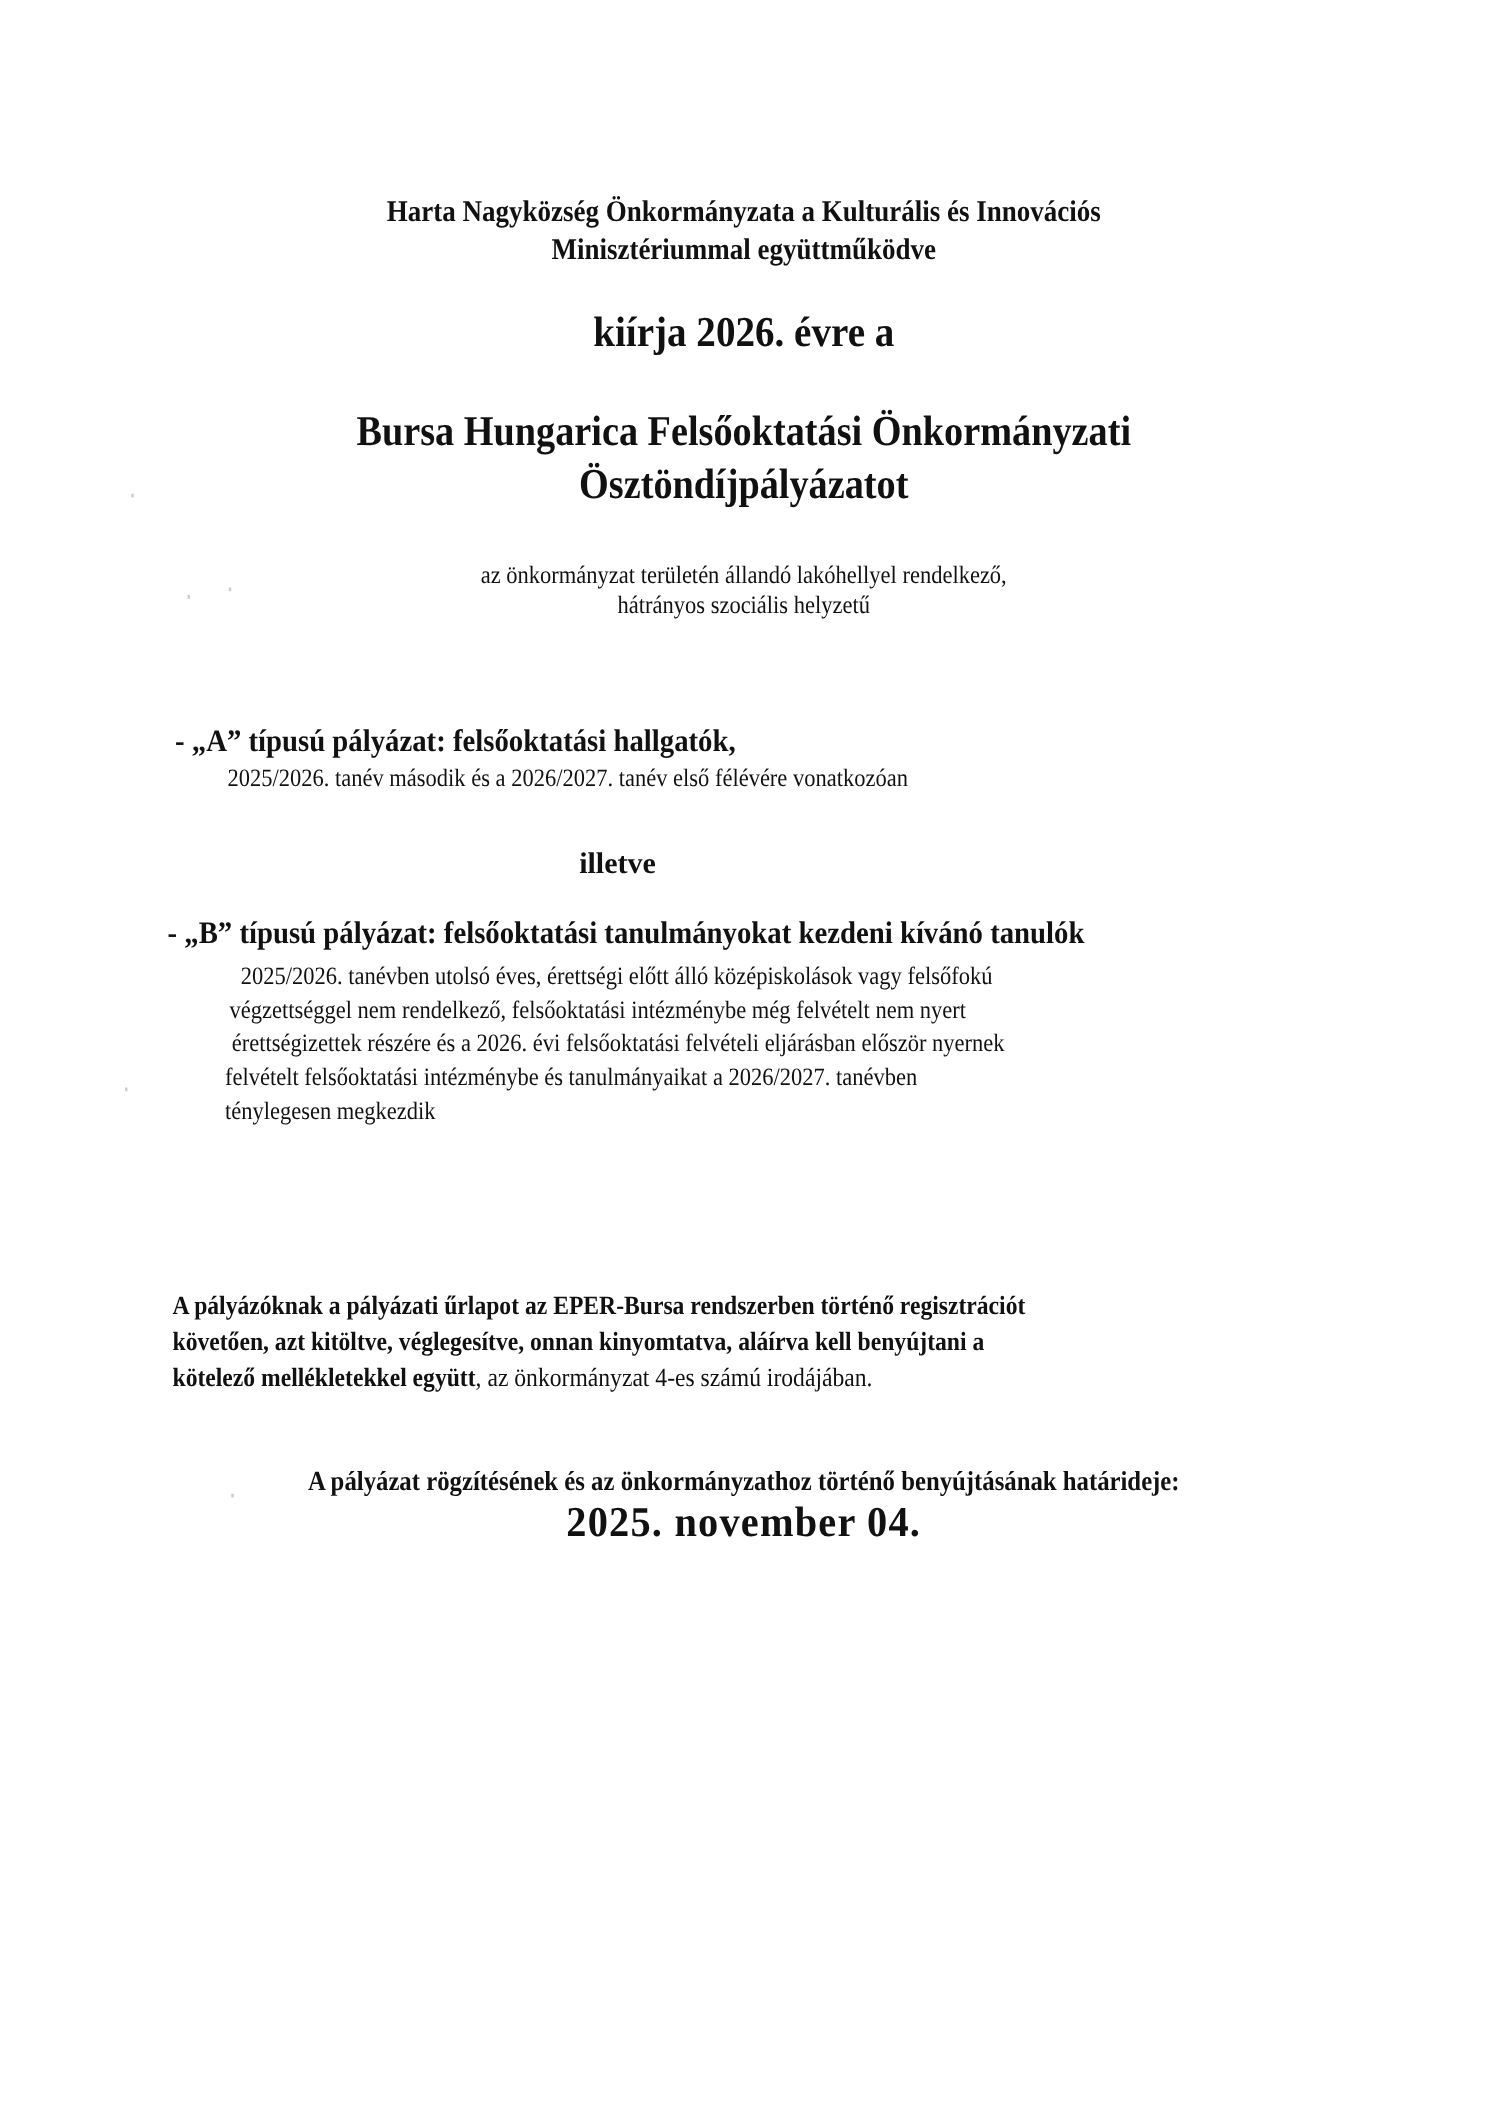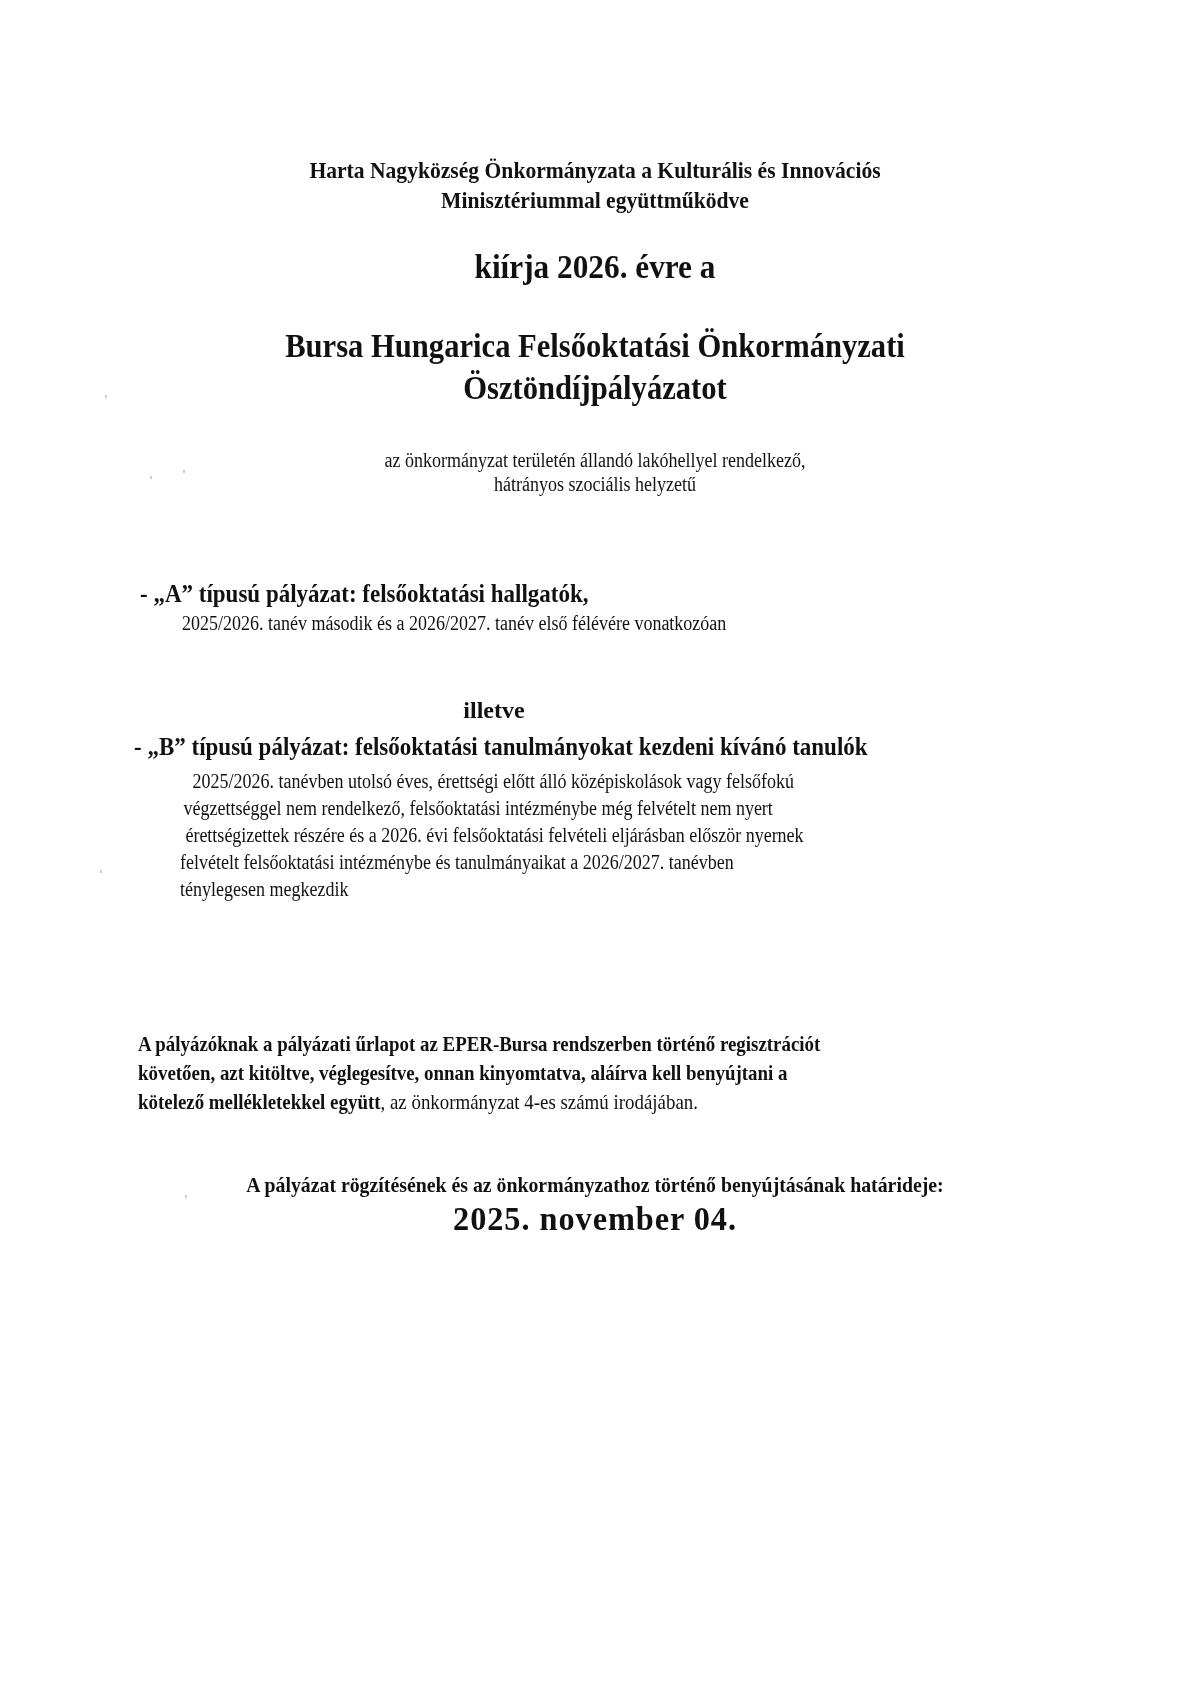--- a/index.html
+++ b/index.html
@@ -11,21 +11,21 @@
     .abs { position: absolute; white-space: nowrap; }
     .center { left: 0; width: 1190px; text-align: center; }
     .bold { font-weight: bold; }
     .narrow { transform-origin: left top; }
     .header { top: 155px; font-size: 24px; line-height: 30px; transform: scaleX(0.9); transform-origin: 595px 0; }
     .kiirja { top: 248px; font-size: 34px; transform: scaleX(0.92); transform-origin: 595px 0; }
     .title { top: 325px; font-size: 34px; line-height: 42px; transform: scaleX(0.9); transform-origin: 595px 0; }
     .target { top: 448px; font-size: 20px; line-height: 24px; transform: scaleX(0.9); transform-origin: 595px 0; }
     .typeA { left: 140px; top: 580px; font-size: 25px; transform: scaleX(0.92); }
     .typeA-desc { left: 182px; top: 612px; font-size: 20px; transform: scaleX(0.9); }
-    .illetve { left: 0; width: 988px; text-align: center; top: 697px; font-size: 24px; }
+    .illetve { left: 0; width: 988px; text-align: center; top: 678px; font-size: 24px; }
     .typeB { left: 134px; top: 733px; font-size: 25px; transform: scaleX(0.92); }
     .typeB-desc { left: 180px; top: 768px; font-size: 20px; line-height: 27px; transform: scaleX(0.9); }
     .typeB-desc div { white-space: nowrap; }
     .typeB-desc .l1 { margin-left: 14px; }
     .typeB-desc .l2 { margin-left: 4px; }
     .typeB-desc .l3 { margin-left: 6px; }
     .typeB-desc .l4 { margin-left: 0; }
     .typeB-desc .l5 { margin-left: 0; }
     .submit { left: 138px; top: 1030px; font-size: 21px; line-height: 29px; transform: scaleX(0.9); }
     .submit .light { font-weight: normal; }

